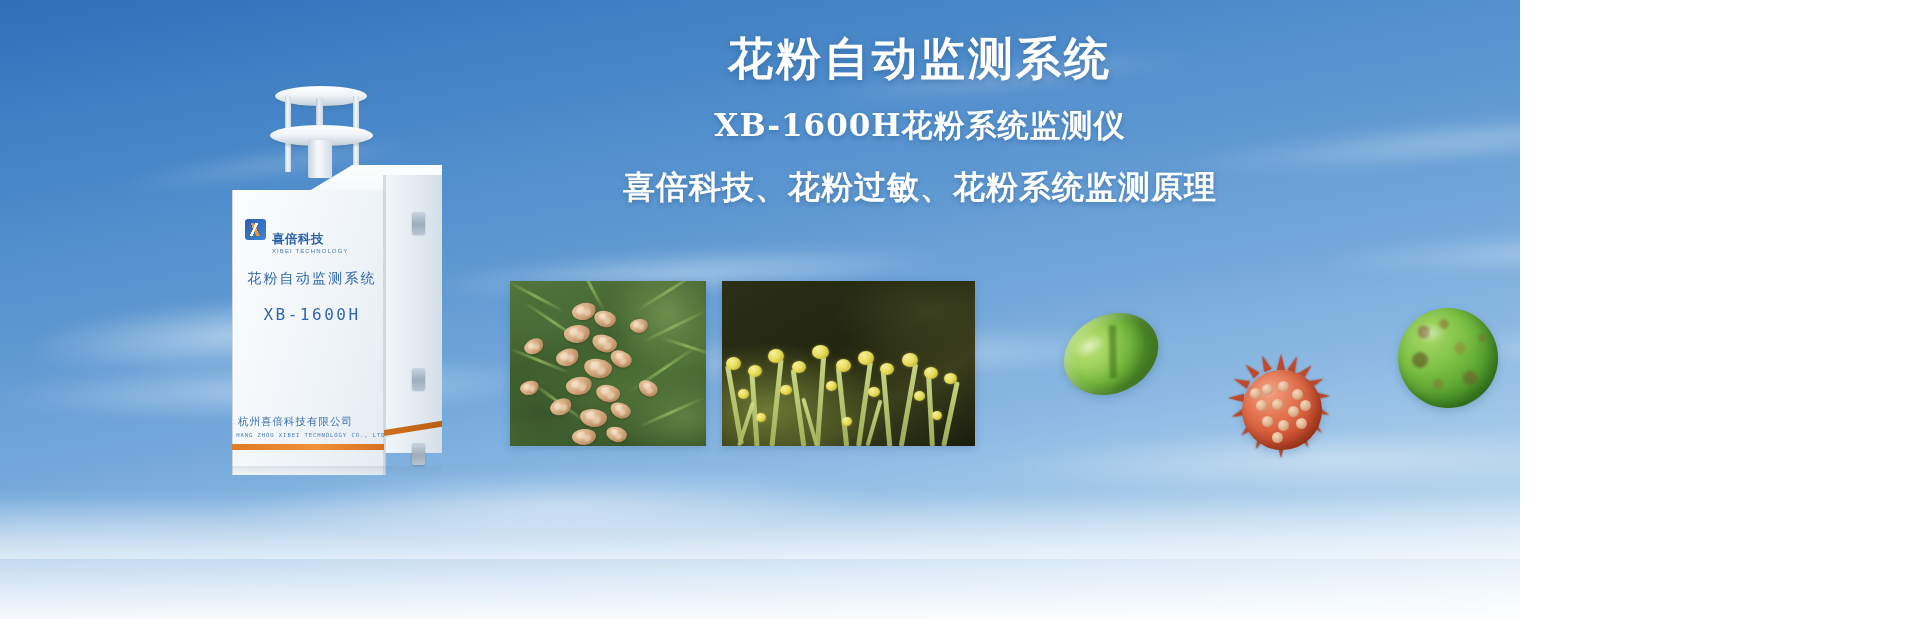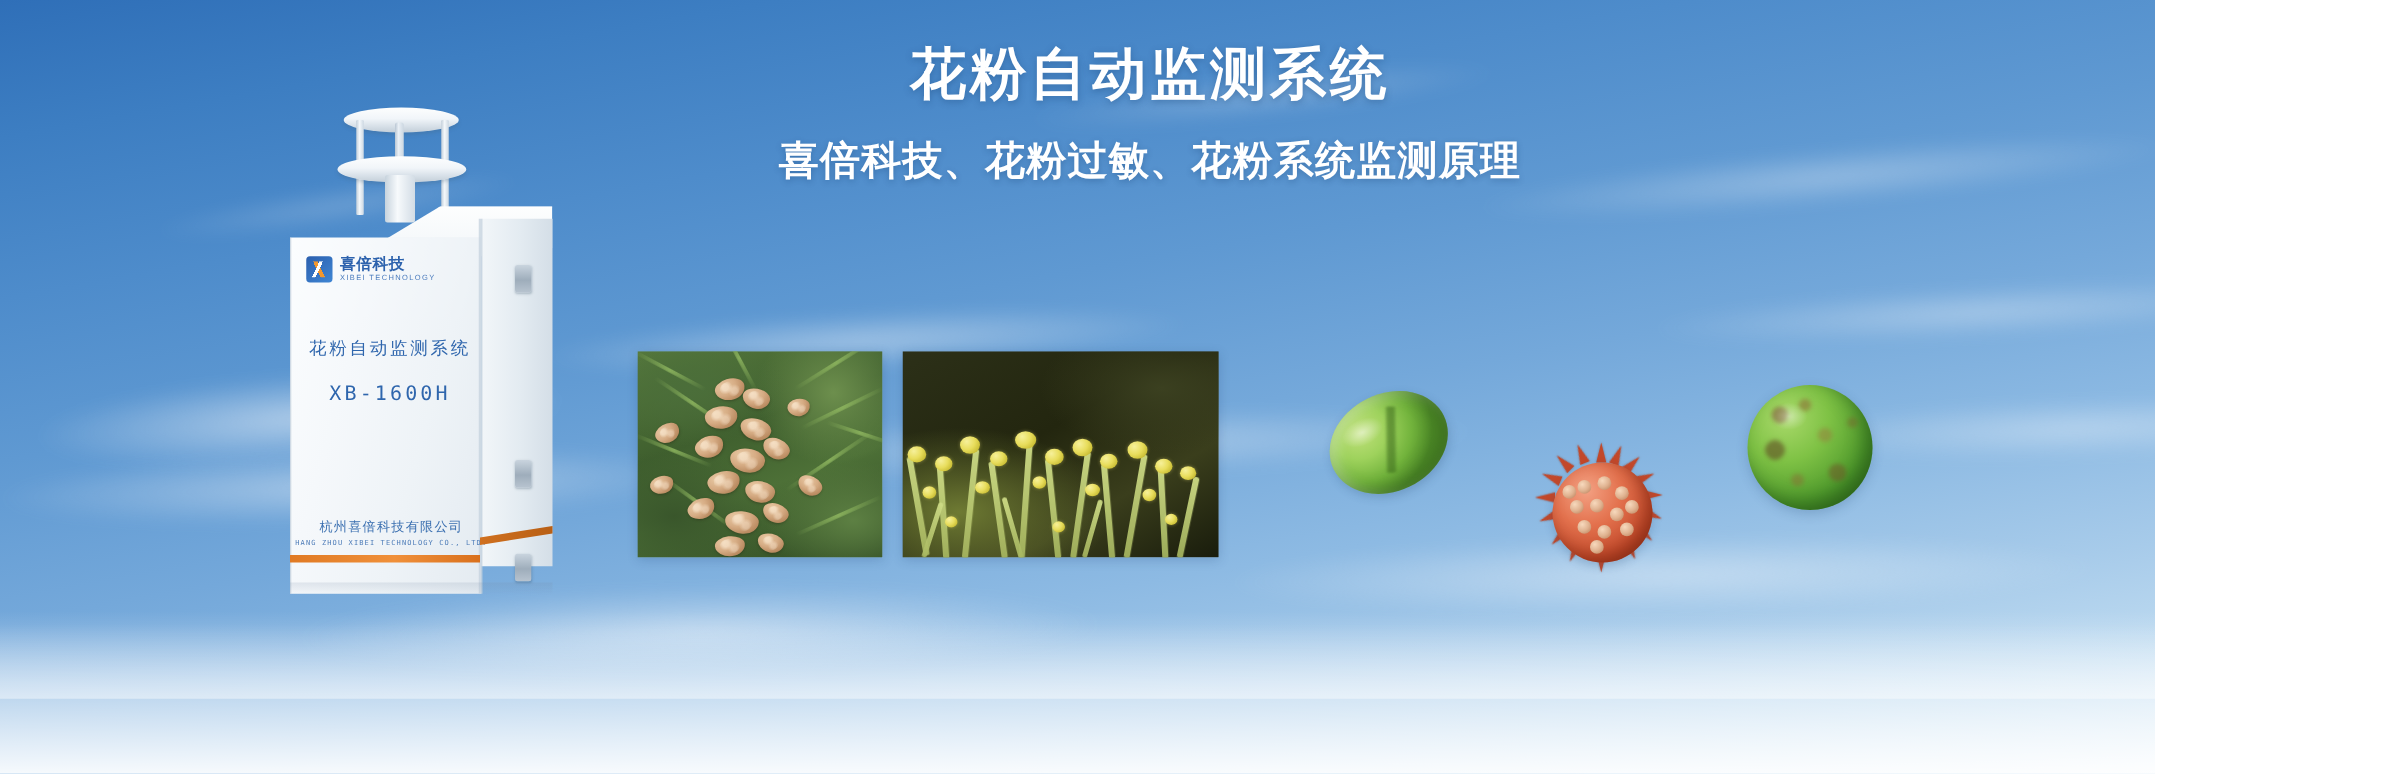--- a/index.html
+++ b/index.html
@@ -5,21 +5,21 @@
   * { box-sizing: border-box; margin: 0; padding: 0; }
   html, body {
     width: 1920px; height: 619px;
     overflow: hidden;
     font-family: "Liberation Sans", "DejaVu Sans", sans-serif;
   }
 
   
   #banner {
     position: relative;
-    width: 1724px; height: 619px;
+    width: 1520px; height: 619px;
     overflow: hidden;
     background:
       linear-gradient(170deg,
         #2f6fb8 0%,
         #3d7ec2 12%,
         #4e8ccb 26%,
         #5f99d2 40%,
         #74a8da 54%,
         #8dbae3 68%,
         #a7cbea 80%,
@@ -171,41 +171,40 @@
     position: relative; overflow: hidden; flex: none;
   }
   .logo-mark::before {
     content: ""; position: absolute; left: 3px; top: 4px;
     width: 14px; height: 13px;
     background:
       linear-gradient(115deg, transparent 0 38%, #ffffff 38% 52%, transparent 52% 100%),
       linear-gradient(245deg, transparent 0 40%, #f2972e 40% 58%, transparent 58% 100%);
     border-radius: 2px;
   }
-  .logo-text { line-height: 1; }
+  .logo-text { line-height: 1; margin-top: 28px; }
   .logo-cn { font-size: 12.5px; color: #2d62ad; font-weight: 700; letter-spacing: .5px;
              font-family: "DejaVu Sans","Liberation Sans",sans-serif; }
   .logo-en { font-size: 6px; color: #4a7bbd; letter-spacing: 1.1px; margin-top: 2px;
              font-family: "Liberation Sans",sans-serif; }
 
   .dev-line1 {
     position: absolute; left: 52px; top: 190px; width: 140px;
     text-align: center;
     font-size: 14px; color: #2f66ad; letter-spacing: 2.2px; font-weight: 500;
     font-family: "DejaVu Sans","Liberation Sans",sans-serif;
   }
   .dev-line2 {
     position: absolute; left: 52px; top: 225px; width: 140px;
     text-align: center;
     font-size: 16px; color: #2f66ad; letter-spacing: 2.5px; font-weight: 500;
     font-family: "DejaVu Sans Mono","Liberation Mono",monospace;
   }
   .dev-comp-cn {
     position: absolute; left: 48px; top: 335px; width: 150px;
-    text-align: center;
     font-size: 10.5px; color: #3a6fb0; letter-spacing: 1px; font-weight: 500;
     font-family: "DejaVu Sans","Liberation Sans",sans-serif;
   }
   .dev-comp-en {
     position: absolute; left: 44px; top: 352px; width: 158px;
     text-align: center;
     font-size: 5.6px; color: #4d7cb8; letter-spacing: .9px;
     font-family: "DejaVu Sans Mono","Liberation Mono",monospace;
   }
   .orange-stripe {
@@ -385,20 +384,21 @@
   <div class="cloud c7"></div>
   <div class="cloud c8"></div>
   <div class="cloud c9"></div>
   <div class="cloud c10"></div>
   <div class="cloud c11"></div>
   <div class="haze haze-2"></div>
   <div class="haze haze-1"></div>
 
   <div id="headline">
     <div class="h-title">花粉自动监测系统</div>
+    <div class="h-model">XB-1600H花粉系统监测仪</div>
     <div class="h-feats">喜倍科技、花粉过敏、花粉系统监测原理</div>
   </div>
 
   <div id="device">
     <div class="disc disc-top"></div>
     <div class="post post-l"></div>
     <div class="post post-r"></div>
     <div class="head-mast"></div>
     <div class="disc disc-mid"></div>
     <div class="head-neck"></div>

